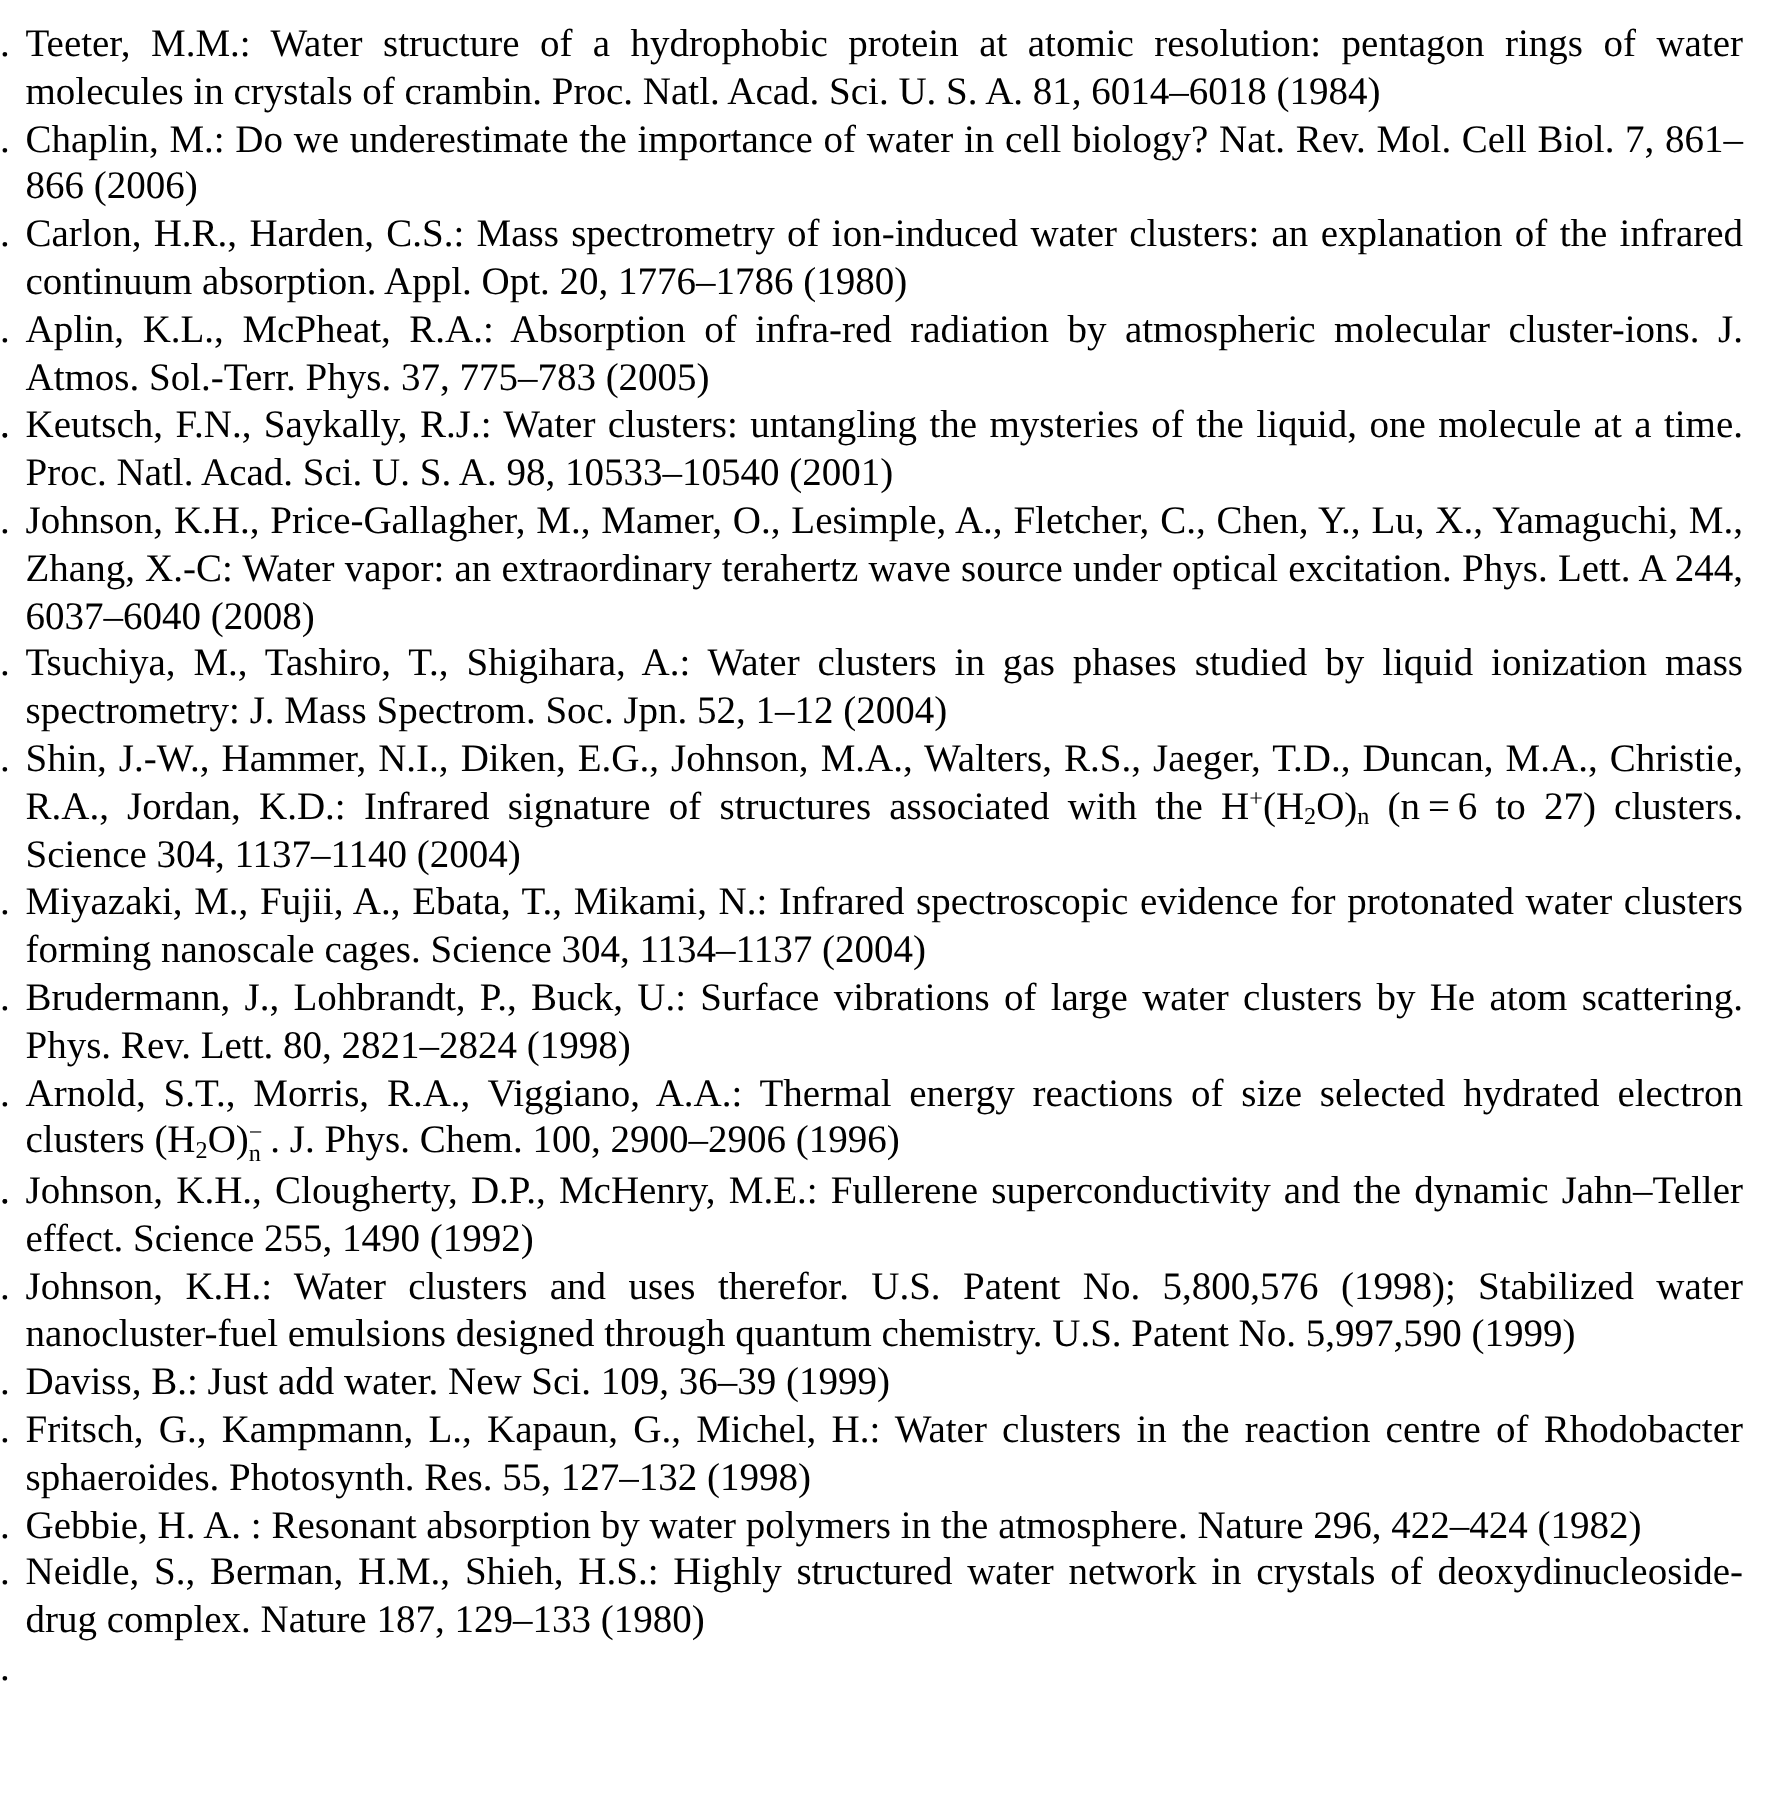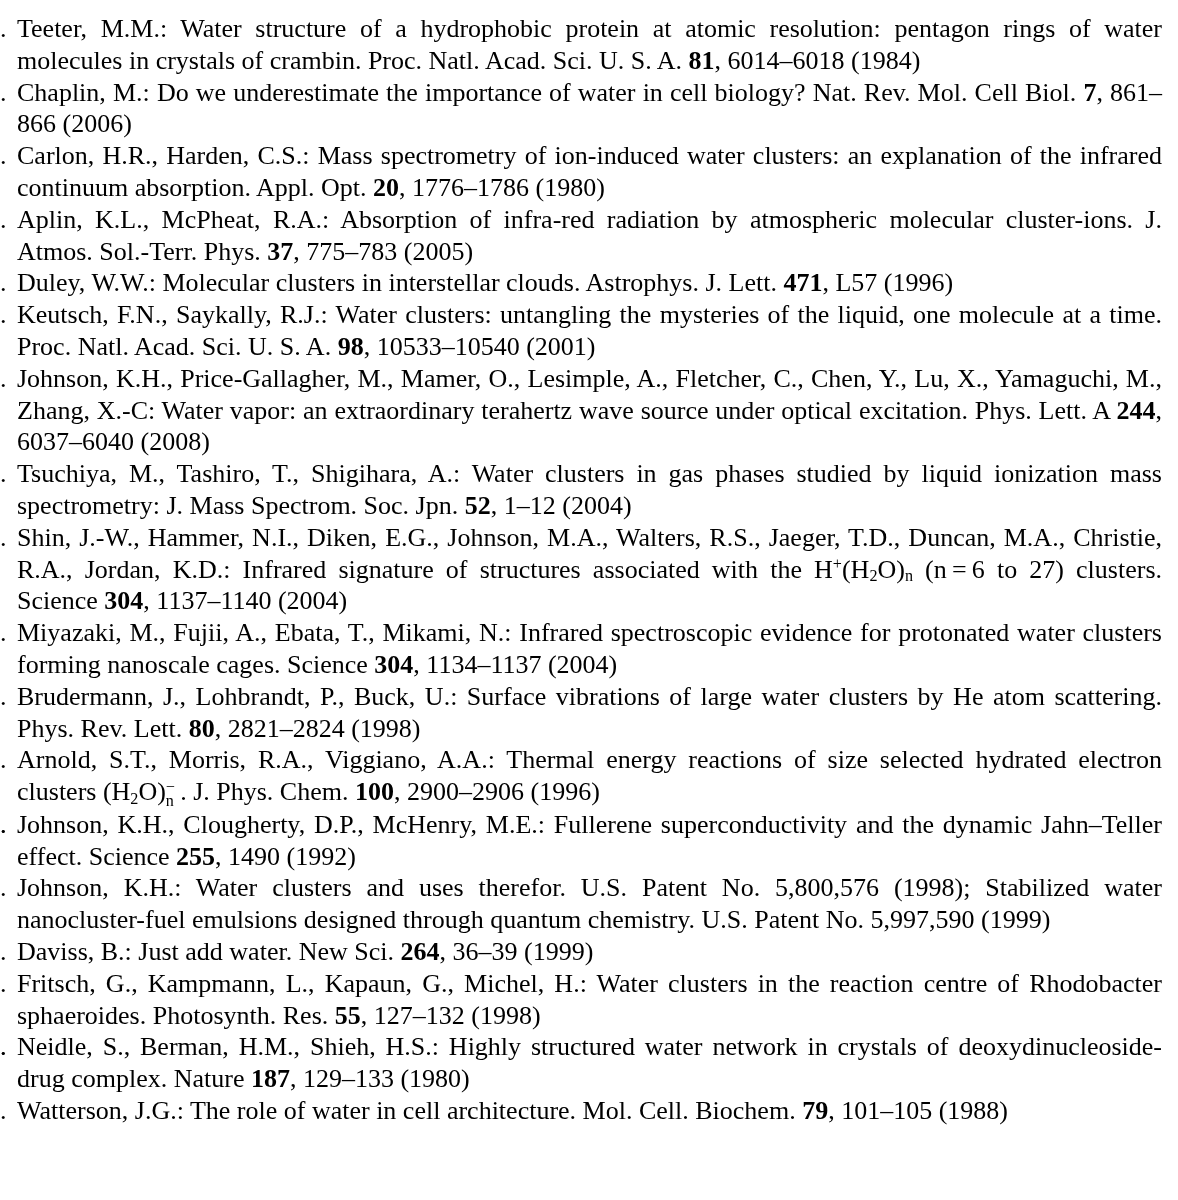--- a/index.html
+++ b/index.html
@@ -27,21 +27,21 @@
   }
   .ref {
     position: relative;
     text-align: justify;
   }
   .ref .marker {
     position: absolute;
     left: -17px;
     top: 0;
   }
-  b.bold { font-weight: bold; }
+  b.bold { font-weight: normal; }
   .sup {
     font-size: 0.62em;
     position: relative;
     top: -0.52em;
     line-height: 0;
   }
   .sub {
     font-size: 0.62em;
     position: relative;
     top: 0.22em;
@@ -58,30 +58,30 @@
 </style>
 </head>
 <body>
 
 <main class="page">
   <ol class="ref-list">
       <li class="ref"><span class="marker">.</span><span>Teeter, M.M.: Water structure of a hydrophobic protein at atomic resolution: pentagon rings of water molecules in crystals of crambin. Proc. Natl. Acad. Sci. U. S. A. <b class="bold">81</b>, 6014–6018 (1984)</span></li>
       <li class="ref"><span class="marker">.</span><span>Chaplin, M.: Do we underestimate the importance of water in cell biology? Nat. Rev. Mol. Cell Biol. <b class="bold">7</b>, 861–866 (2006)</span></li>
       <li class="ref"><span class="marker">.</span><span>Carlon, H.R., Harden, C.S.: Mass spectrometry of ion-induced water clusters: an explanation of the infrared continuum absorption. Appl. Opt. <b class="bold">20</b>, 1776–1786 (1980)</span></li>
       <li class="ref"><span class="marker">.</span><span>Aplin, K.L., McPheat, R.A.: Absorption of infra-red radiation by atmospheric molecular cluster-ions. J. Atmos. Sol.-Terr. Phys. <b class="bold">37</b>, 775–783 (2005)</span></li>
-      <li class="ref"><span class="marker">.</span><span>Duley, W.W.: Molecular clusters in interstellar clouds. Astrophys. J. Lett. <b class="bold">471</b>, L57 (1996)</span></li>
+      <li class="ref"><span class="marker">.</span></li>
       <li class="ref"><span class="marker">.</span><span>Keutsch, F.N., Saykally, R.J.: Water clusters: untangling the mysteries of the liquid, one molecule at a time. Proc. Natl. Acad. Sci. U. S. A. <b class="bold">98</b>, 10533–10540 (2001)</span></li>
       <li class="ref"><span class="marker">.</span><span>Johnson, K.H., Price-Gallagher, M., Mamer, O., Lesimple, A., Fletcher, C., Chen, Y., Lu, X., Yamaguchi, M., Zhang, X.-C: Water vapor: an extraordinary terahertz wave source under optical excitation. Phys. Lett. A <b class="bold">244</b>, 6037–6040 (2008)</span></li>
       <li class="ref"><span class="marker">.</span><span>Tsuchiya, M., Tashiro, T., Shigihara, A.: Water clusters in gas phases studied by liquid ionization mass spectrometry: J. Mass Spectrom. Soc. Jpn. <b class="bold">52</b>, 1–12 (2004)</span></li>
       <li class="ref"><span class="marker">.</span><span>Shin, J.-W., Hammer, N.I., Diken, E.G., Johnson, M.A., Walters, R.S., Jaeger, T.D., Duncan, M.A., Christie, R.A., Jordan, K.D.: Infrared signature of structures associated with the H<span class="sup">+</span>(H<span class="sub">2</span>O)<span class="sub">n</span> (n = 6 to 27) clusters. Science <b class="bold">304</b>, 1137–1140 (2004)</span></li>
       <li class="ref"><span class="marker">.</span><span>Miyazaki, M., Fujii, A., Ebata, T., Mikami, N.: Infrared spectroscopic evidence for protonated water clusters forming nanoscale cages. Science <b class="bold">304</b>, 1134–1137 (2004)</span></li>
       <li class="ref"><span class="marker">.</span><span>Brudermann, J., Lohbrandt, P., Buck, U.: Surface vibrations of large water clusters by He atom scattering. Phys. Rev. Lett. <b class="bold">80</b>, 2821–2824 (1998)</span></li>
       <li class="ref"><span class="marker">.</span><span>Arnold, S.T., Morris, R.A., Viggiano, A.A.: Thermal energy reactions of size selected hydrated electron clusters (H<span class="sub">2</span>O)<span class="stk"><span class="stk-top">−</span><span class="stk-bot">n</span></span> . J. Phys. Chem. <b class="bold">100</b>, 2900–2906 (1996)</span></li>
       <li class="ref"><span class="marker">.</span></li>
       <li class="ref"><span class="marker">.</span><span>Johnson, K.H., Clougherty, D.P., McHenry, M.E.: Fullerene superconductivity and the dynamic Jahn–Teller effect. Science <b class="bold">255</b>, 1490 (1992)</span></li>
       <li class="ref"><span class="marker">.</span><span>Johnson, K.H.: Water clusters and uses therefor. U.S. Patent No. 5,800,576 (1998); Stabilized water nanocluster-fuel emulsions designed through quantum chemistry. U.S. Patent No. 5,997,590 (1999)</span></li>
-      <li class="ref"><span class="marker">.</span><span>Daviss, B.: Just add water. New Sci. <b class="bold">264</b>, 36–39 (1999)</span></li>
+      <li class="ref"><span class="marker">.</span><span>Daviss, B.: Just add water. New Sci. <b class="bold">109</b>, 36–39 (1999)</span></li>
       <li class="ref"><span class="marker">.</span><span>Fritsch, G., Kampmann, L., Kapaun, G., Michel, H.: Water clusters in the reaction centre of Rhodobacter sphaeroides. Photosynth. Res. <b class="bold">55</b>, 127–132 (1998)</span></li>
+      <li class="ref"><span class="marker">.</span><span>Gebbie, H. A. : Resonant absorption by water polymers in the atmosphere. Nature <b class="bold">296</b>, 422–424 (1982)</span></li>
+      <li class="ref"><span class="marker">.</span><span>Neidle, S., Berman, H.M., Shieh, H.S.: Highly structured water network in crystals of deoxydinucleoside-drug complex. Nature <b class="bold">187</b>, 129–133 (1980)</span></li>
       <li class="ref"><span class="marker">.</span></li>
-      <li class="ref"><span class="marker">.</span><span>Neidle, S., Berman, H.M., Shieh, H.S.: Highly structured water network in crystals of deoxydinucleoside-drug complex. Nature <b class="bold">187</b>, 129–133 (1980)</span></li>
-      <li class="ref"><span class="marker">.</span><span>Watterson, J.G.: The role of water in cell architecture. Mol. Cell. Biochem. <b class="bold">79</b>, 101–105 (1988)</span></li>
     </ol>
 </main>
 
 </body></html>

